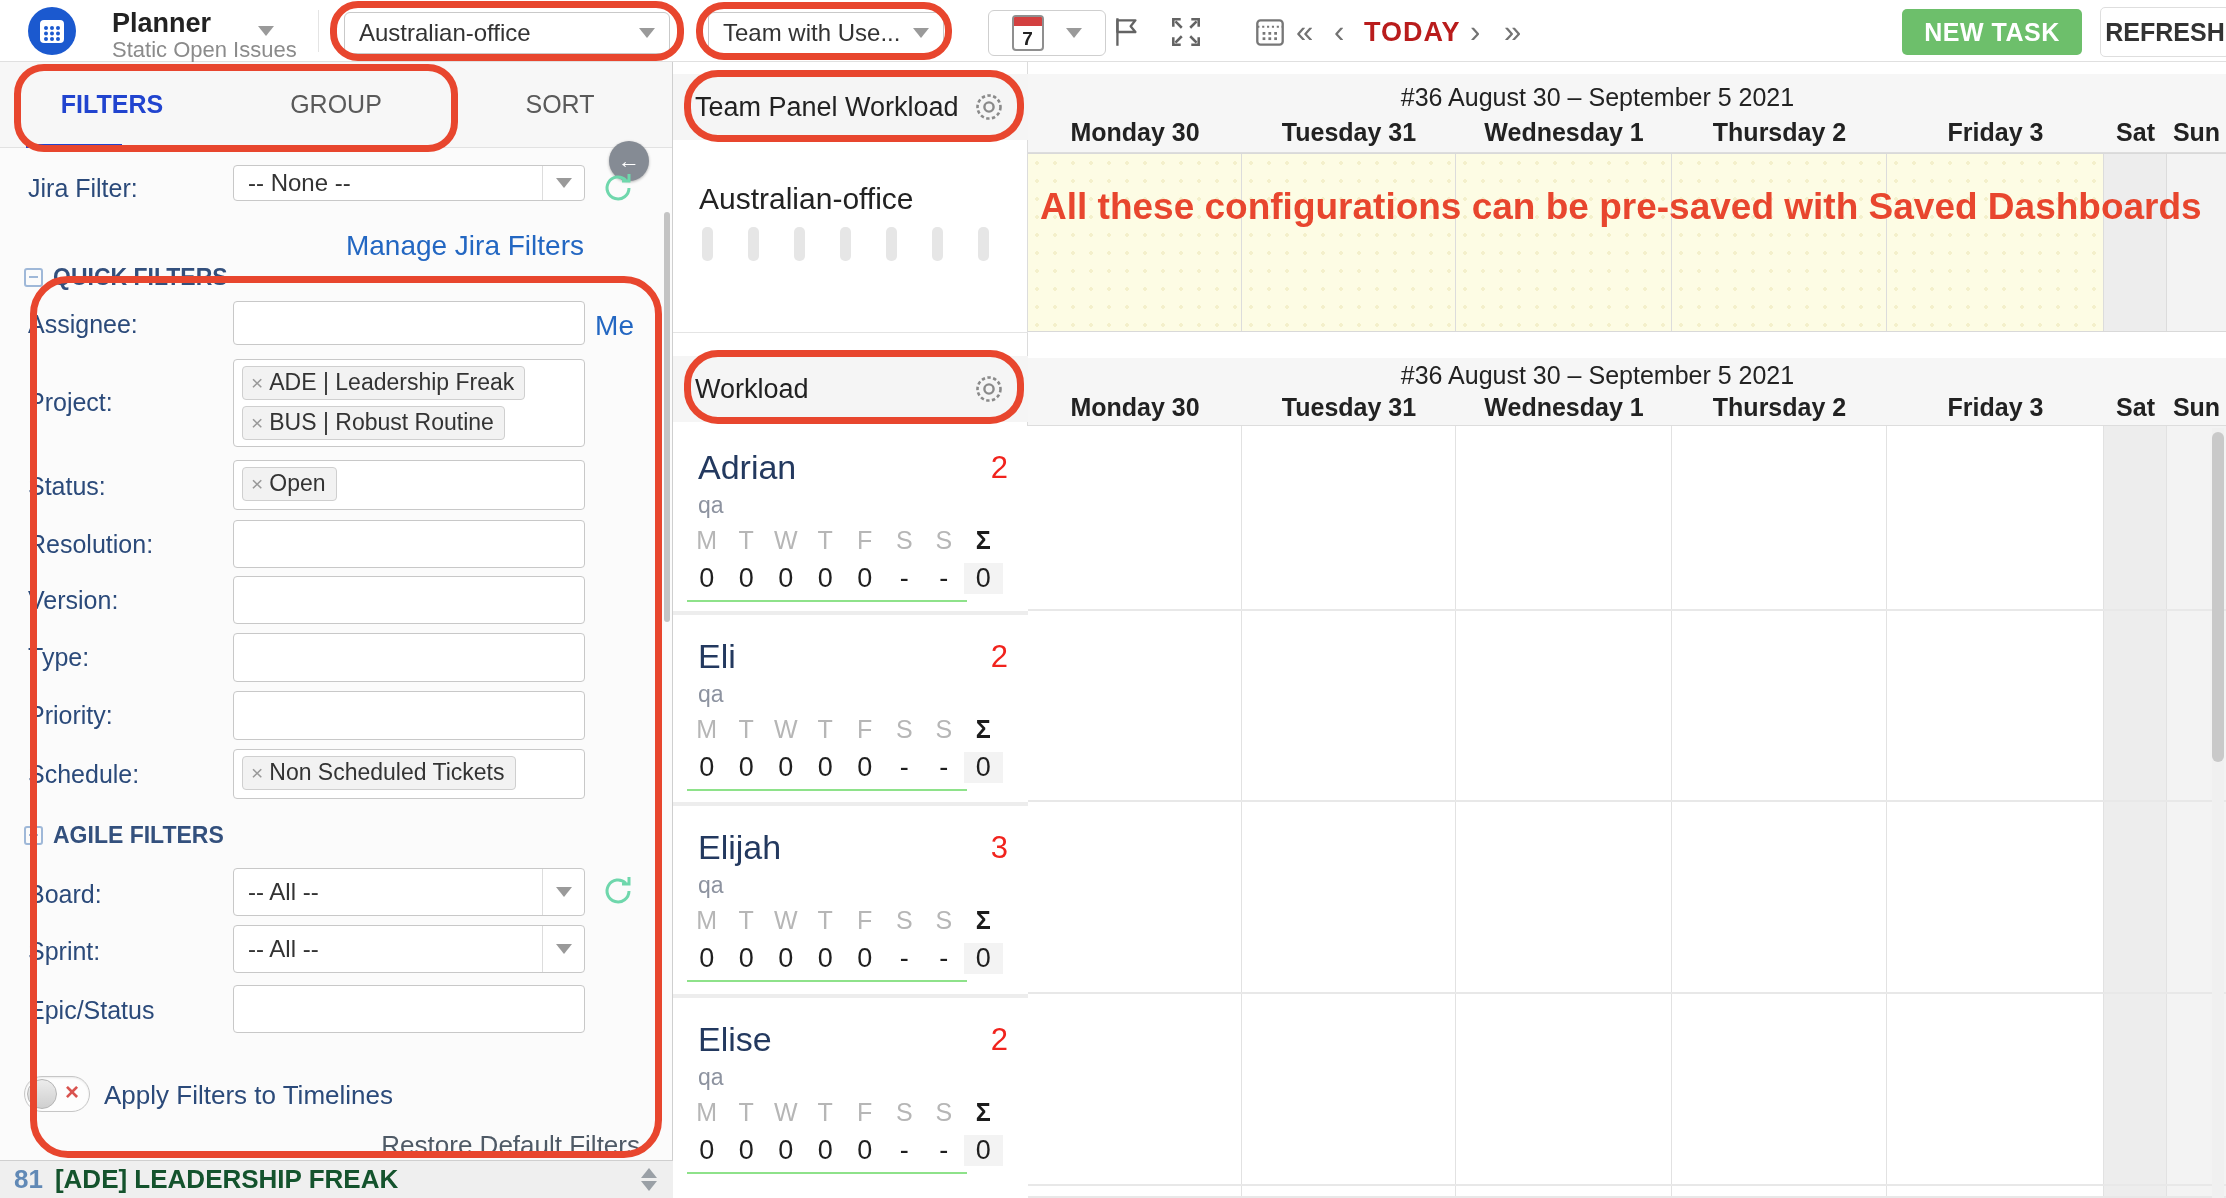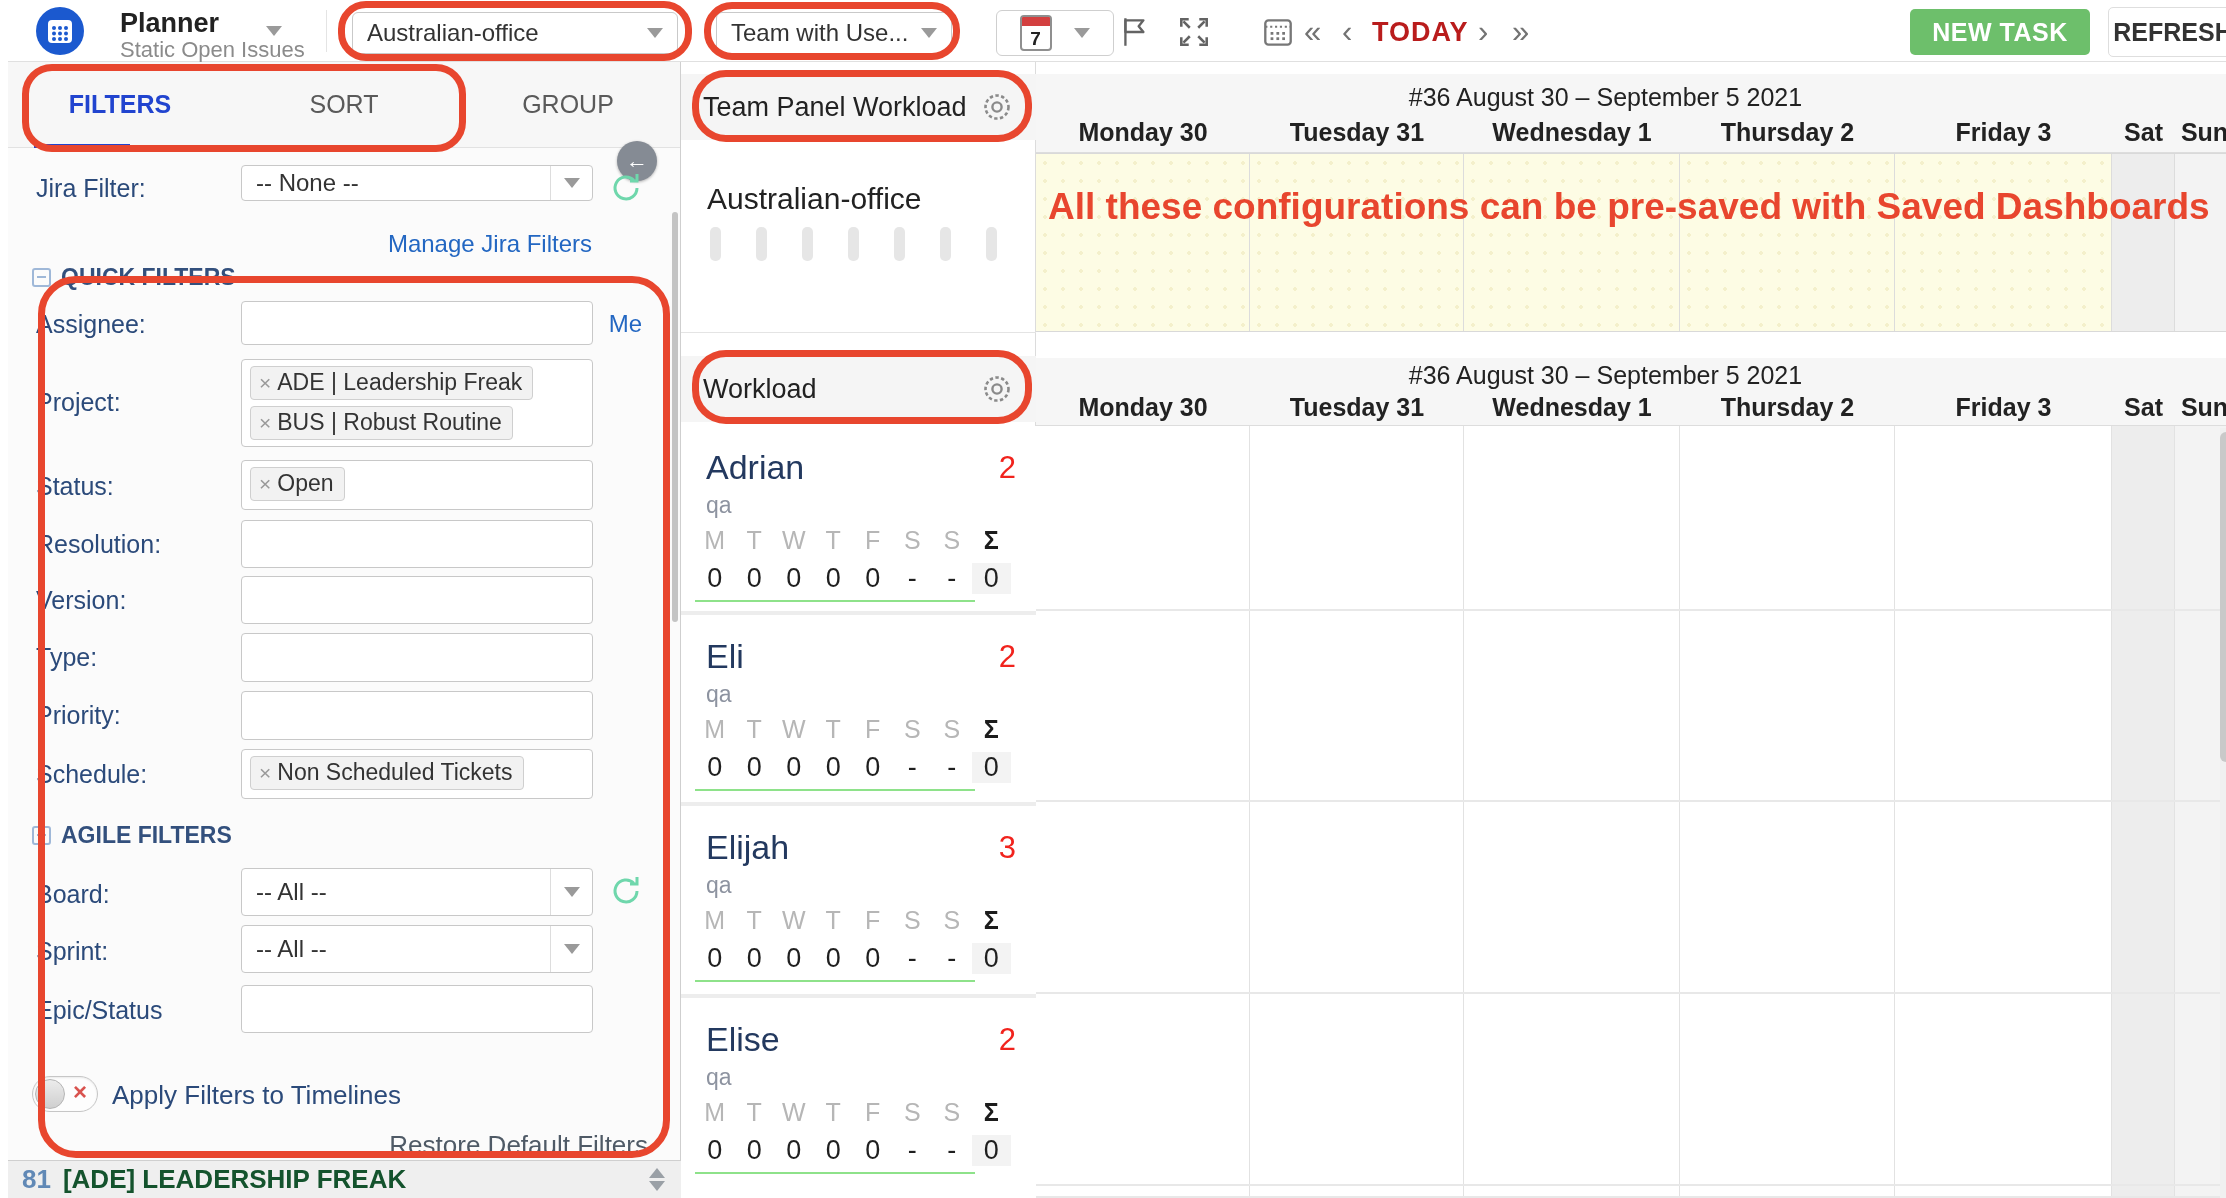--- a/index.html
+++ b/index.html
@@ -1,18 +1,18 @@
 <!DOCTYPE html>
 <html><head>
 <meta charset="utf-8">
 <style>
   * { margin:0; padding:0; box-sizing:border-box; }
   html,body { width:2226px; height:1198px; }
   body { font-family:"Liberation Sans","DejaVu Sans",sans-serif; background:#fff; position:relative; overflow:hidden; color:#333; }
-  #app { position:absolute; inset:0;margin-left:8px; }
+  #app { position:absolute; inset:0; }
 
   
   .topbar { position:absolute; left:0; top:0; width:2226px; height:62px; background:#fff; border-bottom:1px solid #e0e0e0; z-index:5; }
   .logo { position:absolute; left:28px; top:7px; width:48px; height:48px; border-radius:50%; background:#1b59cf; display:flex; align-items:center; justify-content:center; }
   .app-title { position:absolute; left:112px; top:8px; font-size:27px; font-weight:bold; color:#222; }
   .app-sub { position:absolute; left:112px; top:37px; font-size:22px; color:#8b8b8b; }
   .caret { width:0; height:0; border-left:8px solid transparent; border-right:8px solid transparent; border-top:10px solid #9a9a9a; display:inline-block; }
   .logo-caret { position:absolute; left:258px; top:26px; }
   .tb-divider { position:absolute; left:318px; top:10px; width:1px; height:42px; background:#e4e4e4; }
   .tb-select { position:absolute; top:12px; height:42px; background:#fff; border:1px solid #c9c9c9; border-radius:6px; display:flex; align-items:center; padding:0 14px; font-size:24px; color:#333; }
@@ -35,21 +35,21 @@
   .tab { flex:1; display:flex; align-items:center; justify-content:center; font-size:25px; color:#5a5a5a; cursor:pointer; }
   .tab.active { color:#2144cf; font-weight:bold; }
   .tab-underline { position:absolute; left:26px; top:82px; width:96px; height:4px; background:#2144cf; }
   .collapse-btn { position:absolute; left:609px; top:79px; width:40px; height:40px; border-radius:50%; background:#858b94; color:#fff; font-size:22px; display:flex; align-items:center; justify-content:center; box-shadow:0 1px 3px rgba(0,0,0,.3); }
   .f-label { position:absolute; left:28px; font-size:25px; color:#2b4a7a; }
   .f-input { position:absolute; left:233px; width:352px; background:#fff; border:1px solid #c8c8c8; border-radius:4px; }
   .f-select { display:flex; align-items:center; font-size:24px; color:#333; }
   .f-select .val { padding-left:14px; }
   .f-select .caret-box { margin-left:auto; width:42px; align-self:stretch; border-left:1px solid #ddd; display:flex; align-items:center; justify-content:center; }
   .refresh-ic { position:absolute; left:600px; width:36px; height:36px; }
-  .link { color:#2367c2; font-size:24px; cursor:pointer; }
+  .link { color:#2367c2; font-size:28px; cursor:pointer; }
   .sec-head { position:absolute; left:24px; display:flex; align-items:center; gap:10px; font-size:23px; font-weight:bold; color:#33507d; }
   .sec-box { width:19px; height:19px; border:2px solid #9fb8d8; border-radius:3px; position:relative; }
   .sec-box:after { content:""; position:absolute; left:3px; right:3px; top:6px; height:2px; background:#9fb8d8; }
   .chips { padding:6px 8px; display:flex; flex-direction:column; align-items:flex-start; gap:6px; }
   .chip { background:#f2f2f2; border:1px solid #cfcfcf; border-radius:4px; padding:2px 10px 3px 8px; font-size:23px; color:#333; white-space:nowrap; }
   .chip .x { color:#999; margin-right:6px; font-size:21px; cursor:pointer; }
   .toggle { position:absolute; left:24px; top:1014px; width:66px; height:36px; border:1px solid #c6c6c6; border-radius:18px; background:#fdfdfd; box-shadow:inset 0 1px 2px rgba(0,0,0,.08); }
   .knob { position:absolute; left:2px; top:2px; width:30px; height:30px; border-radius:50%; background:linear-gradient(#ececec,#cfcfcf); border:1px solid #b5b5b5; }
   .toggle .x { position:absolute; right:10px; top:1px; font-size:24px; font-weight:bold; color:#d9534f; }
   .restore { position:absolute; right:32px; top:1068px; font-size:26px; color:#4f5a66; cursor:pointer; }
@@ -186,22 +186,22 @@
     <span class="chev" style="left:1470px">›</span>
     <span class="chev" style="left:1504px">»</span>
 
     <button class="btn-new">NEW TASK</button>
     <button class="btn-refresh">REFRESH</button>
   </header>
 
   <aside class="sidebar">
     <div class="tabs">
       <div class="tab active">FILTERS</div>
+      <div class="tab">GROUP</div>
       <div class="tab">SORT</div>
-      <div class="tab">GROUP</div>
     </div>
     <div class="tab-underline"></div>
     <div class="collapse-btn">
       <span>←</span>
     </div>
 
     <div class="f-label" style="top:112px">Jira Filter:</div>
     <div class="f-input f-select" style="top:103px; height:36px">
       <span class="val">-- None --</span>
       <span class="caret-box">

